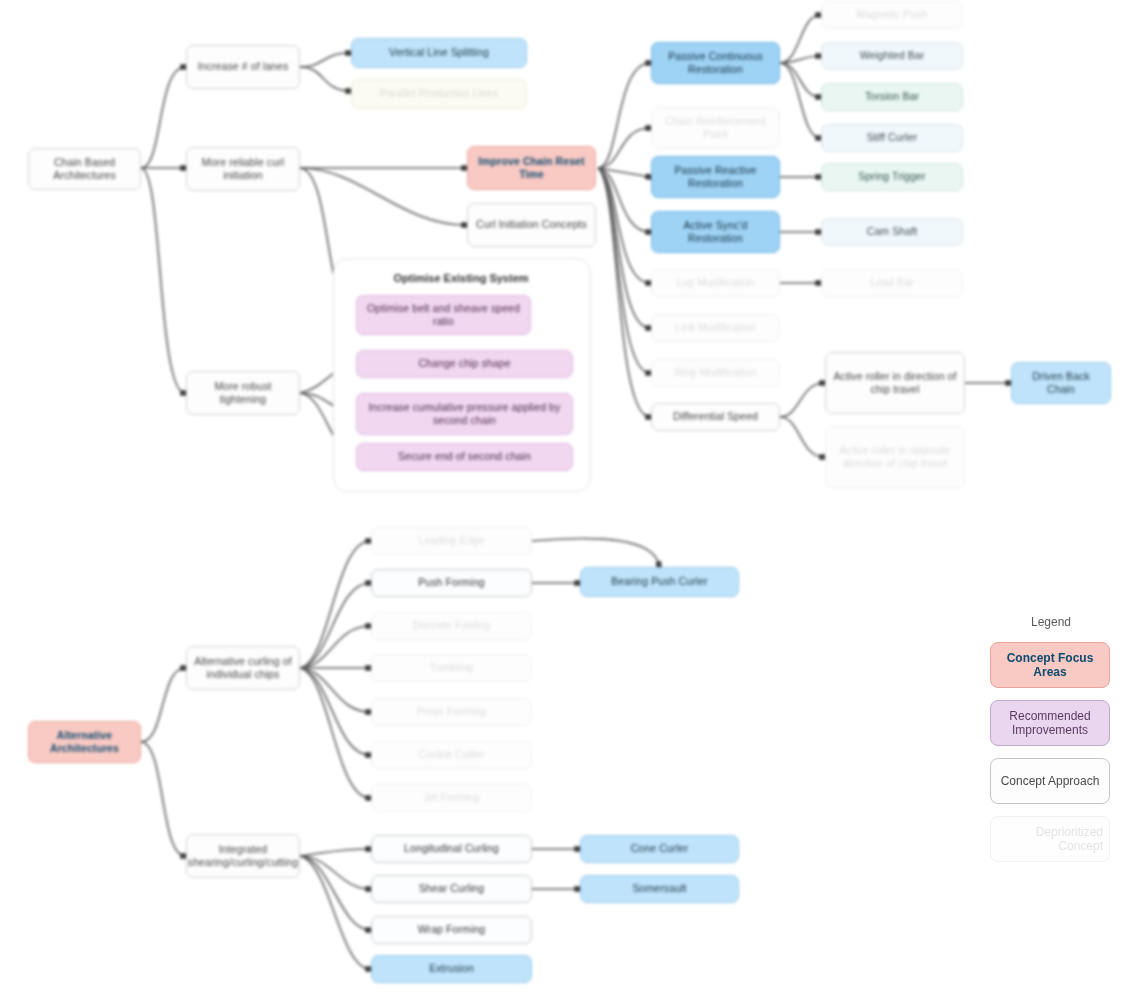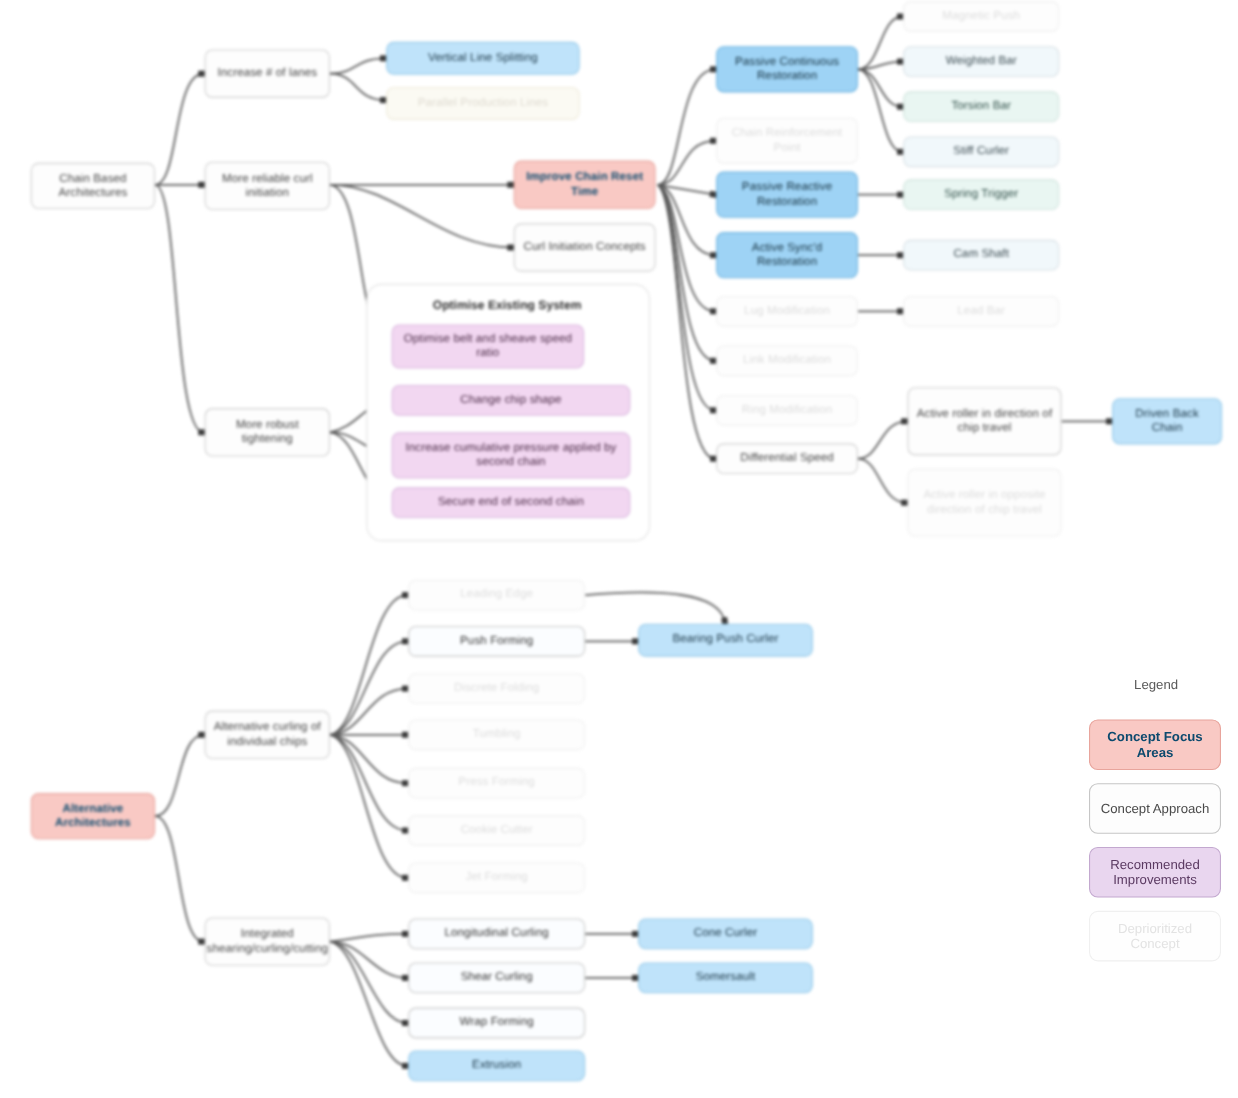--- a/index.html
+++ b/index.html
@@ -70,33 +70,33 @@
     font-size:11px;font-weight:bold;color:#2e2e2e;
     text-align:center;z-index:2;
   }
 
   
   #diagram-blur{filter:blur(1.35px);}
 
   
   #legend{position:absolute;left:990px;top:615px;width:122px;z-index:5;}
   #legend .legend-title{
-    text-align:center;font-size:12px;color:#5a5a5a;margin-bottom:25px;
+    text-align:center;font-size:12px;color:#5a5a5a;margin-bottom:13px;
   }
   #legend .swatch{
     box-sizing:border-box;width:120px;min-height:46px;
     display:flex;align-items:center;justify-content:center;text-align:center;
     border-radius:8px;font-size:12px;line-height:1.2;margin-bottom:12px;padding:4px 6px;
   }
   #legend .focus{font-weight:bold;}
   #legend .pugh{background:#b8dcf8;border:1px solid #7ba9cf;color:#1d3a4d;}
   #legend .embodiment{background:#fcfdff;border:1px solid #9aa3ad;color:#2b2b2b;}
   #legend .approach{background:#fdfdfd;border:1px solid #c6c6c6;color:#4a4a4a;}
   #legend .recommended{background:#e9d6ef;border:1px solid #c3a8cf;color:#5b3a62;}
-  #legend .deprioritized{background:#fefefe;border:1px solid #f0f0f0;color:#e3e3e3;}
+  #legend .deprioritized{background:#fefefe;border:1px solid #f0f0f0;color:#e3e3e3;text-align:right;}
 </style>
 </head>
 <body>
 
 <div id="canvas">
 
   <div id="diagram-blur">
 
     <svg id="wires" viewBox="0 0 1125 998" xmlns="http://www.w3.org/2000/svg">
       <defs>
@@ -269,22 +269,22 @@
 
     <div class="node pugh-light" style="left:371px;top:955px;width:161px;height:28px;">Extrusion</div>
 
   </div>
 
   <div id="legend">
     <div class="legend-title">Legend</div>
 
     <div class="swatch focus">Concept Focus Areas</div>
 
+    <div class="swatch recommended">Recommended Improvements</div>
+
     <div class="swatch approach">Concept Approach</div>
-
-    <div class="swatch recommended">Recommended Improvements</div>
 
 
 
     <div class="swatch deprioritized">Deprioritized Concept</div>
   </div>
 
 </div>
 
 </body></html>

